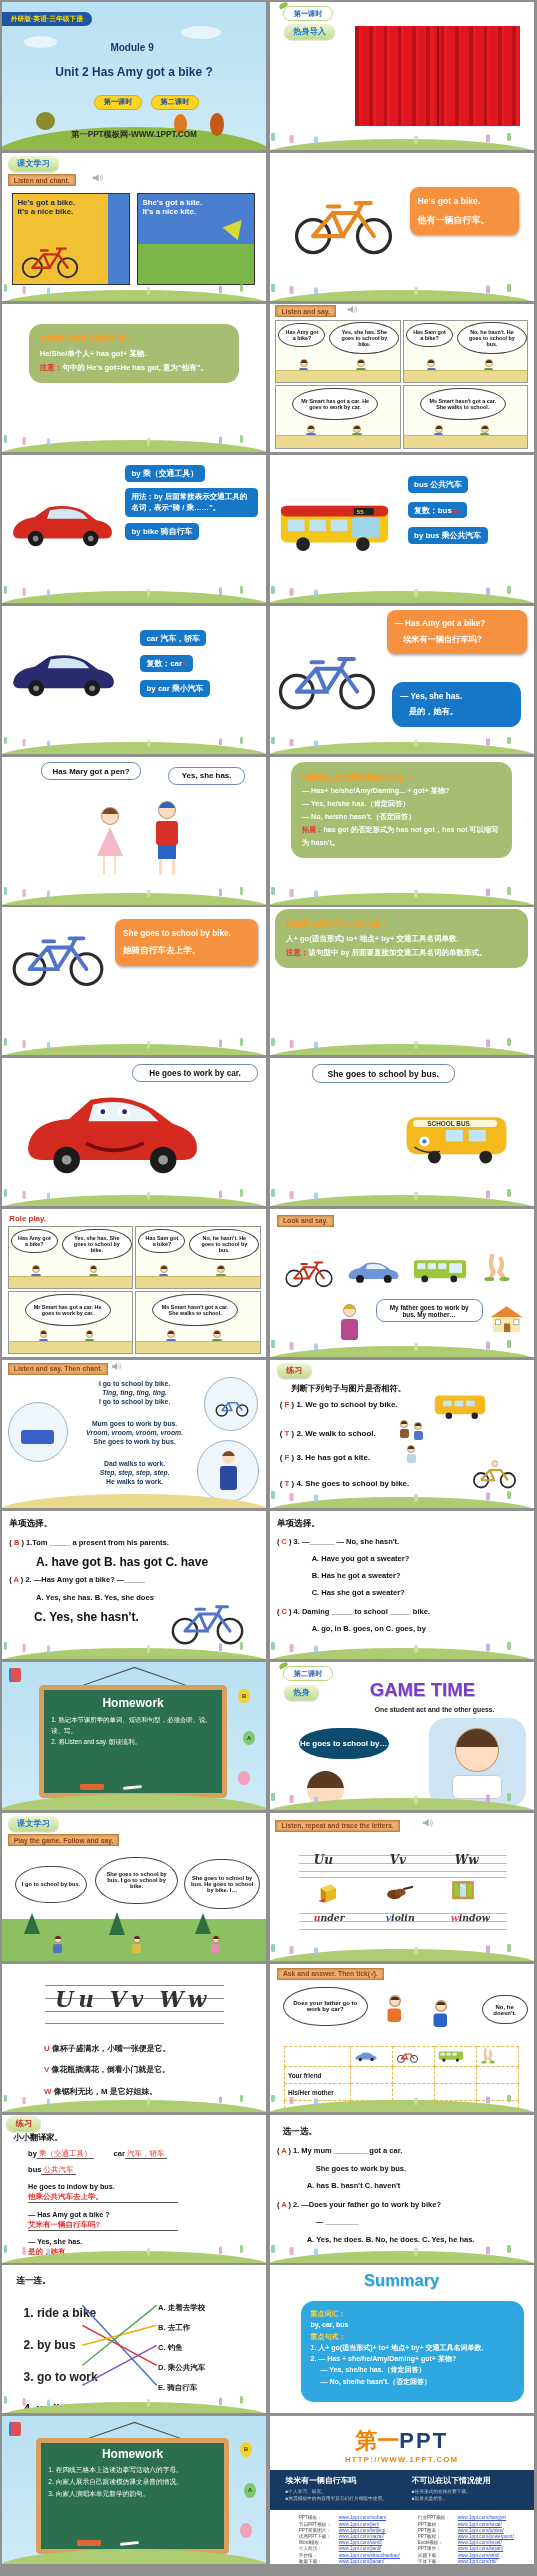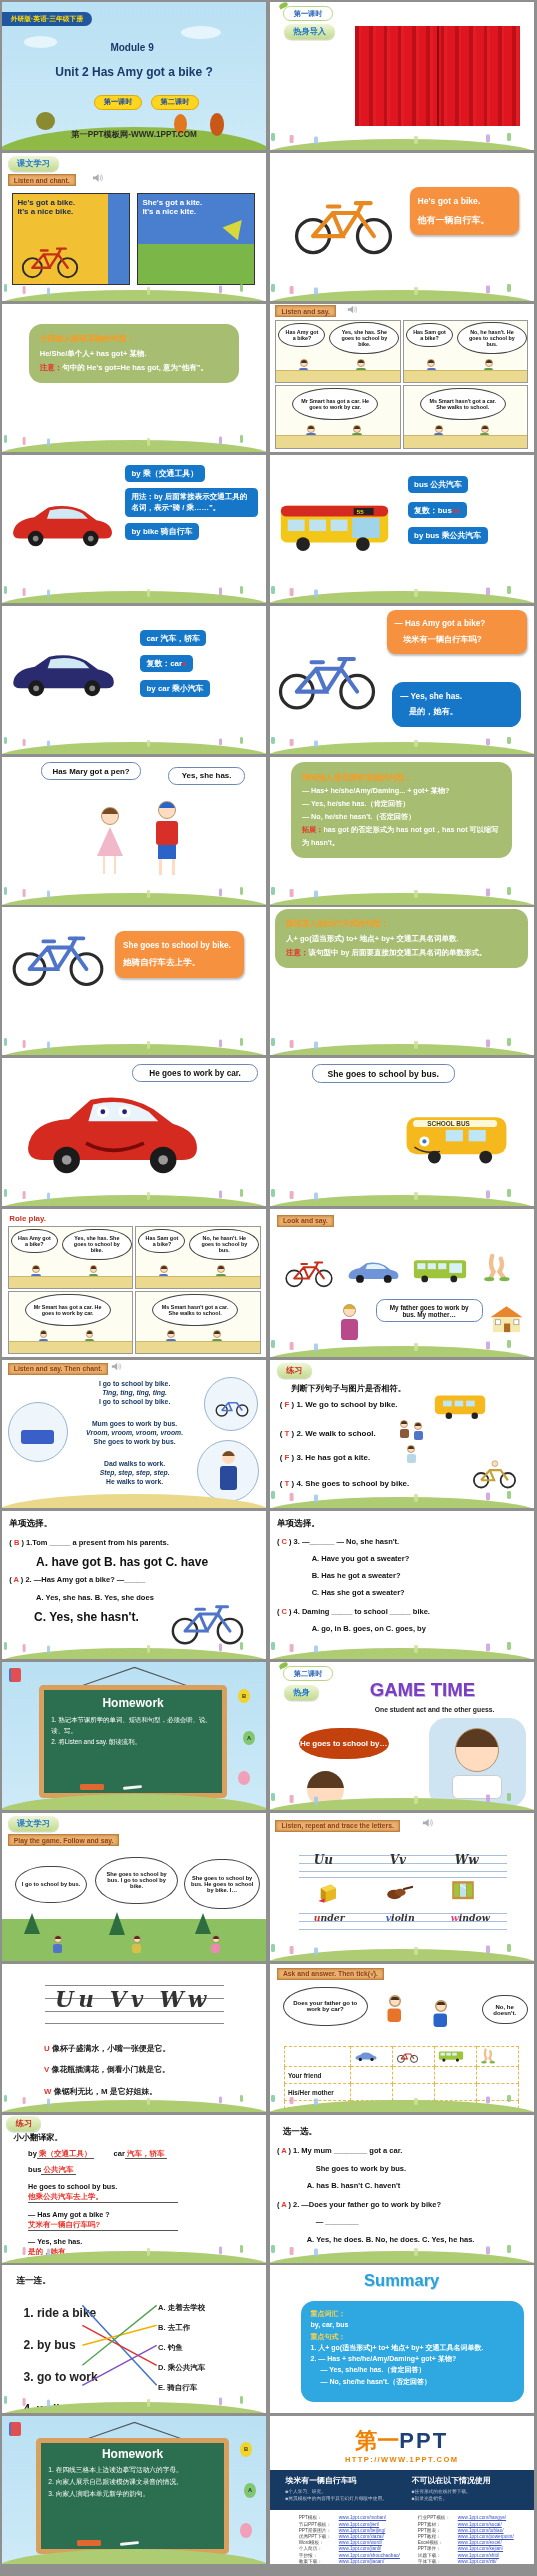--- a/index.html
+++ b/index.html
@@ -39,21 +39,21 @@
 .sky{background:linear-gradient(#b9e0f3,#cdeaf7)}
 .board{position:absolute;background:#2c6e50;border:5px solid #d8a05c;border-radius:4.3px;color:#fff}
 .balloon{position:absolute;width:12px;height:14.3px;border-radius:50%;color:#333;font-weight:bold;font-size:5.7px;display:flex;align-items:center;justify-content:center}
 
 .stave{position:absolute;background:repeating-linear-gradient(to bottom,#a8c0dc 0 0.7px,transparent 0.7px 7.9px);border-bottom:0.7px solid #a8c0dc}
 .hand{font-family:"DejaVu Serif",serif;font-style:italic;font-weight:bold;color:#333}
 
 .curtain{position:absolute;background:#df1520;background-image:repeating-linear-gradient(90deg,rgba(100,0,0,.28) 0 3.6px,rgba(255,80,80,.12) 3.6px 6.4px,transparent 6.4px 14.3px)}
 .curtain::after{content:"";position:absolute;left:50%;top:0;bottom:0;width:1.4px;background:#8a0a10}
 .ybtn{display:inline-block;background:#ffd61f;border:1.1px solid #e0a800;border-radius:7.9px;color:#1f4fa0;font-weight:bold;font-size:7.2px;padding:1.4px 8.6px}
-.ulred{color:#e8342a;font-weight:bold;border-bottom:1.1px solid #555;padding:0 2.1px}
+.ulred{color:#e8342a;font-weight:normal;border-bottom:1.1px solid #555;padding:0 2.1px}
 .opt{color:#111;font-weight:bold}
 .qline{font-size:7.5px;font-weight:bold;color:#111}
 table.tick{border-collapse:collapse}
 table.tick td,table.tick th{border:1.1px dashed #e5b94e;padding:1.4px 2.9px;font-size:6.4px;font-weight:bold;text-align:left;height:17px}
 .linklbl{display:inline-block;width:40px;color:#444}
 .linkurl{color:#3a50c8;text-decoration:underline}
 </style>
 </head>
 <body>
 
@@ -292,21 +292,21 @@
 </div>
 
 <div class="slide">
   <div class="abs" style="left:5.7px;top:18.6px;color:#4f74c8"><svg viewBox="0 0 130 80" width="100">
           <g fill="none" stroke-linecap="round">
             <circle cx="28" cy="56" r="20" stroke="#2b2b2b" stroke-width="4"></circle>
             <circle cx="102" cy="56" r="20" stroke="#2b2b2b" stroke-width="4"></circle>
             <path d="M28 56 L52 28 H82 L102 56 M52 28 L64 56 H28 M64 56 L82 28 M46 20 H60 M82 28 L88 16 M80 16 H98" stroke="currentColor" stroke-width="5"></path>
           </g>
         </svg></div>
-  <div class="orangebox abs" style="left:113px;top:24px;width:129px">
+  <div class="orangebox abs" style="left:113px;top:12px;width:143px">
     <div style="font-size:8.2px;line-height:2">She goes to school by bike.</div>
     <div style="font-size:8.6px;line-height:2">她骑自行车去上学。</div>
   </div>
   <div class="grass"></div>
 </div>
 
 <div class="slide">
   <div class="greenbox abs" style="left:5.7px;right:5.7px;top:1.4px;font-size:7.5px">
     <div class="tt">描述某人的出行方式的句型：</div>
     <div>人+ go(适当形式) to+ 地点+ by+ 交通工具名词单数.</div>
@@ -569,21 +569,21 @@
   <div class="balloon" style="left:236px;top:109px;background:#f0a0b8"></div>
   <div class="abs" style="left:7.2px;top:5.7px;width:11.5px;height:14.3px;background:#e05050;border-radius:2.1px;border-left:2.9px solid #4a74c8"></div>
   <div class="abs" style="left:-8.6px;right:-8.6px;bottom:-8.6px;height:24px;background:#aecd72;border-radius:50% 50% 0 0/90% 90% 0 0"></div>
 </div>
 
 <div class="slide">
   <div class="abs" style="left:13px;top:4.3px"><span class="coursetag">第二课时</span></div>
   <div class="abs" style="left:14.3px;top:23px"><span class="cloud">热身</span></div>
   <div class="abs b" style="left:100px;top:17px;font-size:18.6px;color:#7a3fc0;text-shadow:0.7px 1.4px 0 #c8b0e8">GAME TIME</div>
   <div class="abs b" style="left:105px;top:44px;font-size:6.8px;color:#222">One student act and the other guess.</div>
-  <div class="abs b w ctr" style="left:29px;top:66px;width:90px;height:31.5px;background:#c2410c;border-radius:50%/55%;display:flex;align-items:center;justify-content:center;font-size:7.9px">He goes to school by…</div>
+  <div class="abs b w ctr" style="left:29px;top:66px;width:90px;height:31.5px;background:#0c4a6e;border-radius:50%/55%;display:flex;align-items:center;justify-content:center;font-size:7.9px">He goes to school by…</div>
   <div class="abs" style="left:37px;top:109px;width:37px;height:37px;border-radius:50%;background:linear-gradient(#5a3a20 45%,#ffdcc0 45%)"></div>
   <div class="abs" style="left:159px;top:56px;width:97px;height:89px;background:#cfe4f2;border-radius:17px">
     <div style="width:44px;height:44px;border-radius:50%;background:linear-gradient(#5a3a20 42%,#ffdcc0 42%);margin:10px auto 0;border:0.7px solid #b89468"></div>
     <div style="width:50px;height:24px;background:#fff;border-radius:5.7px;margin:2.9px auto 0;border:0.7px solid #ccc"></div>
   </div>
   <div class="grass"></div>
 </div>
 
 <div class="slide">
   <div class="abs" style="left:5.7px;top:2.9px"><span class="cloud">课文学习</span></div>
@@ -721,21 +721,21 @@
   </tbody>
       </table>
   <div class="grass"></div>
 </div>
 
 <div class="slide">
   <div class="abs" style="left:4.3px;top:1.4px"><span class="cloud redtxt">练习</span></div>
   <div class="abs qline" style="left:11.5px;top:17px;font-size:8.2px">小小翻译家。</div>
   <div class="abs qline" style="left:26px;top:34px;font-size:7.5px"><span>by</span><span class="ulred">乘（交通工具）</span><span style="display:inline-block;width:20px"></span><span>car</span><span class="ulred">汽车，轿车</span></div>
   <div class="abs qline" style="left:26px;top:50px;font-size:7.5px"><span>bus</span><span class="ulred">公共汽车</span></div>
-  <div class="abs qline" style="left:26px;top:67px;font-size:7.2px">He goes to school by bus.</div>
+  <div class="abs qline" style="left:26px;top:67px;font-size:7.2px">He goes to indow by bus.</div>
   <div class="abs" style="left:26px;top:77px;width:150px;border-bottom:1.1px solid #555;padding-bottom:0.7px"><span class="red b" style="font-size:7.5px">他乘公共汽车去上学。</span></div>
   <div class="abs qline" style="left:26px;top:95px;font-size:7.2px">— Has Amy got a bike ?</div>
   <div class="abs" style="left:26px;top:105px;width:150px;border-bottom:1.1px solid #555;padding-bottom:0.7px"><span class="red b" style="font-size:7.5px">艾米有一辆自行车吗?</span></div>
   <div class="abs qline" style="left:26px;top:122px;font-size:7.2px">— Yes, she has.</div>
   <div class="abs" style="left:26px;top:132px;width:150px;border-bottom:1.1px solid #555;padding-bottom:0.7px"><span class="red b" style="font-size:7.5px">是的，她有。</span></div>
   <div class="grass"></div>
 </div>
 
 <div class="slide">
   <div class="abs qline" style="left:13px;top:11.5px;font-size:8.6px">选一选。</div>

